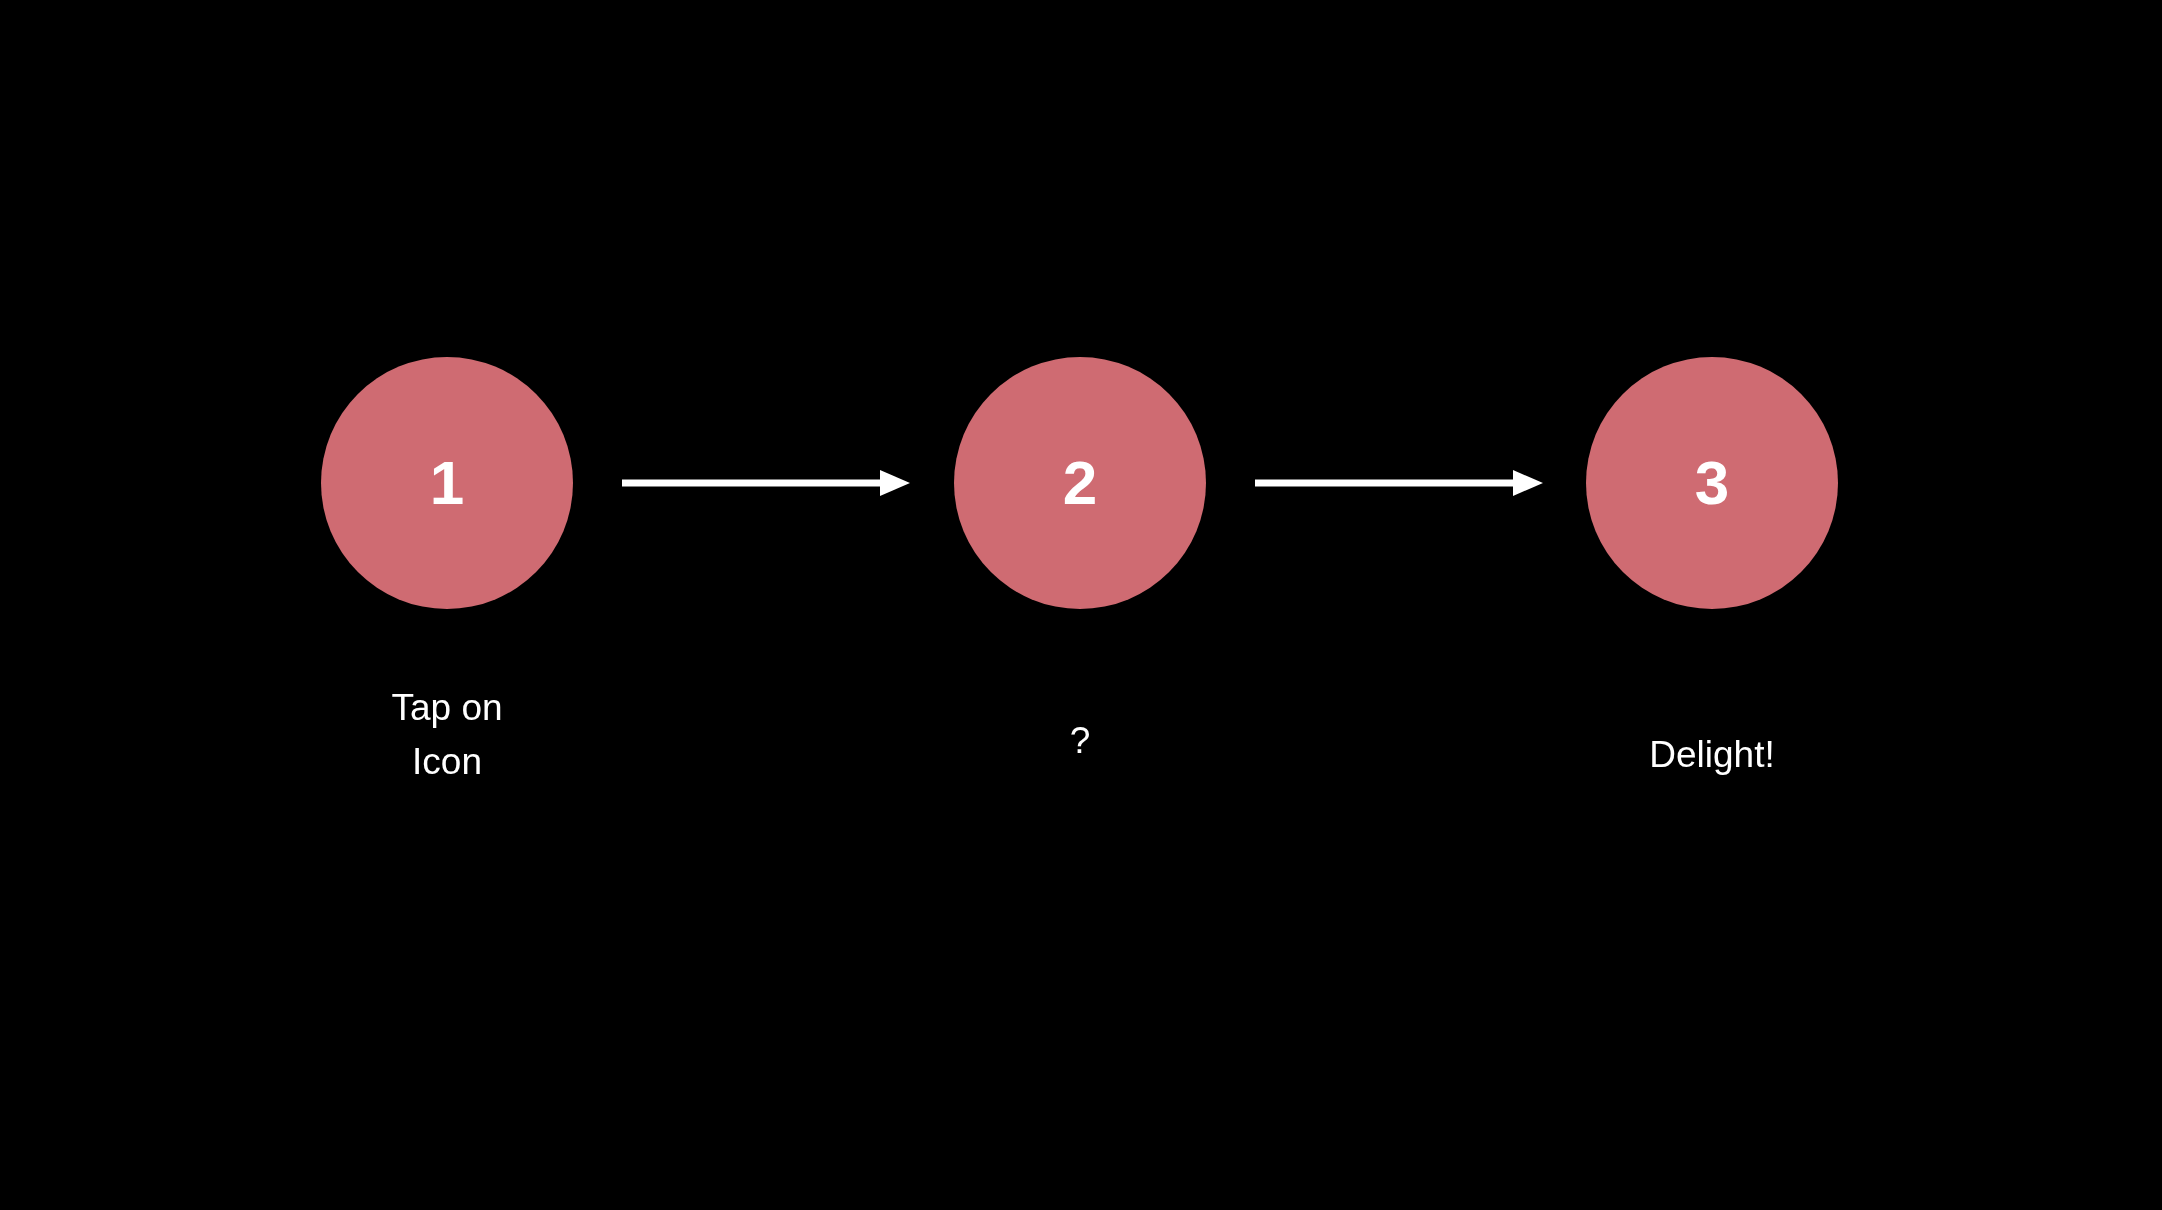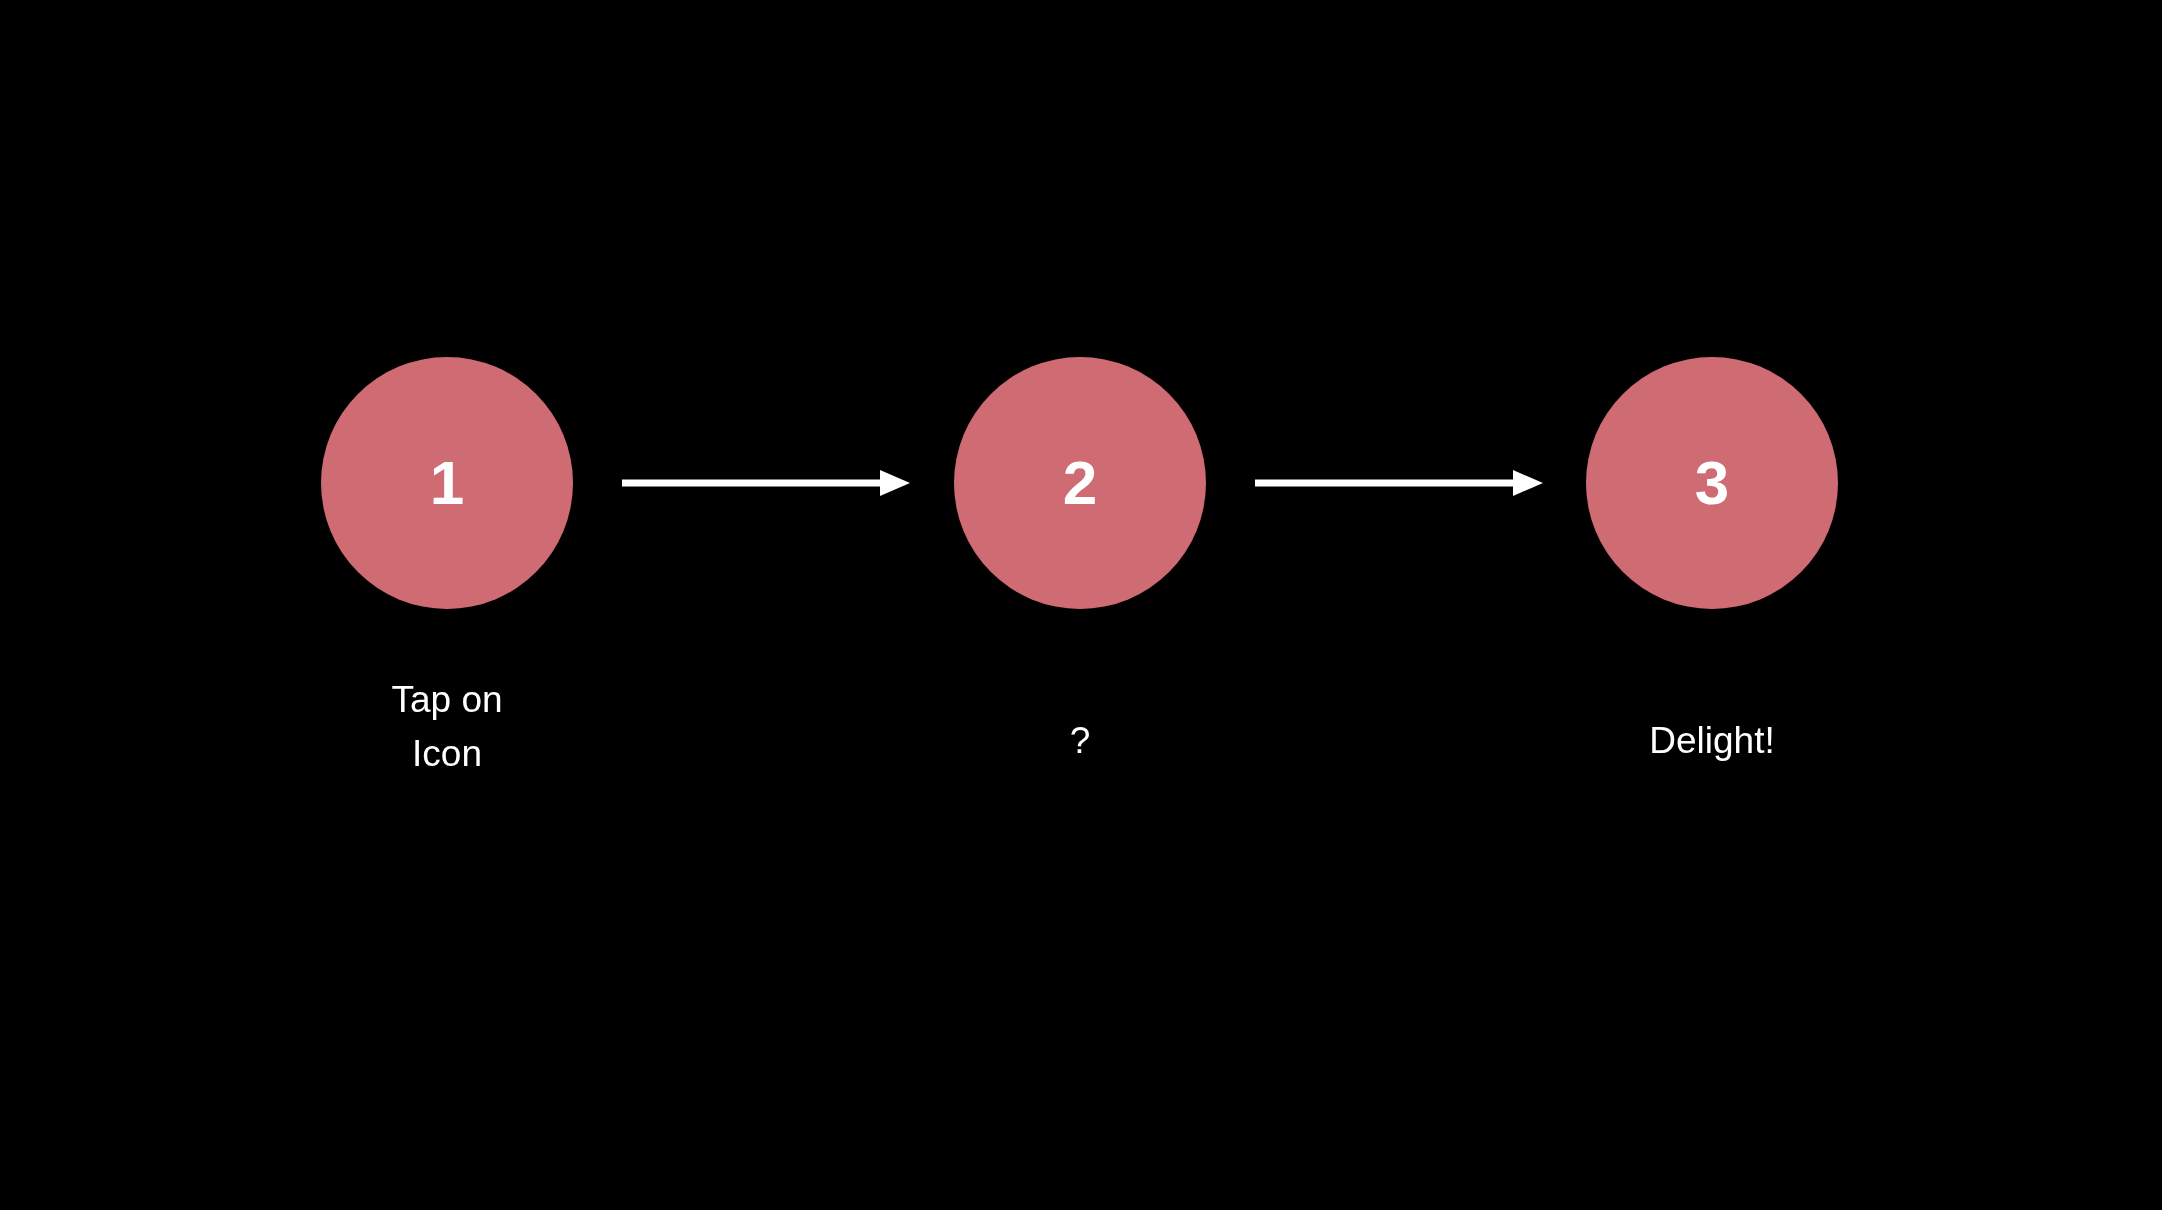--- a/index.html
+++ b/index.html
@@ -96,31 +96,31 @@
     <svg width="288" height="60" viewBox="0 0 288 60" aria-hidden="true">
       <line x1="0" y1="30" x2="265" y2="30" stroke="#ffffff" stroke-width="7"></line>
       <polygon points="258,17 288,30 258,43" fill="#ffffff"></polygon>
     </svg>
   </div>
 
   <div class="step" style="left:447px; top:483px;">
     <div class="node-circle" style="background:#cf6b72;">
       <span class="node-number">1</span>
     </div>
-    <div class="node-label" style="top:190px;">Tap on
+    <div class="node-label" style="top:198px;">Tap on
 Icon</div>
   </div>
 
   <div class="step" style="left:1080px; top:483px;">
     <div class="node-circle" style="background:#cf6b72;">
       <span class="node-number">2</span>
     </div>
     <div class="node-label" style="top:231px;">?</div>
   </div>
 
   <div class="step" style="left:1712px; top:483px;">
     <div class="node-circle" style="background:#cf6b72;">
       <span class="node-number">3</span>
     </div>
-    <div class="node-label" style="top:231px;">Delight!</div>
+    <div class="node-label" style="top:245px;">Delight!</div>
   </div>
 
 </div>
 
 </body></html>

